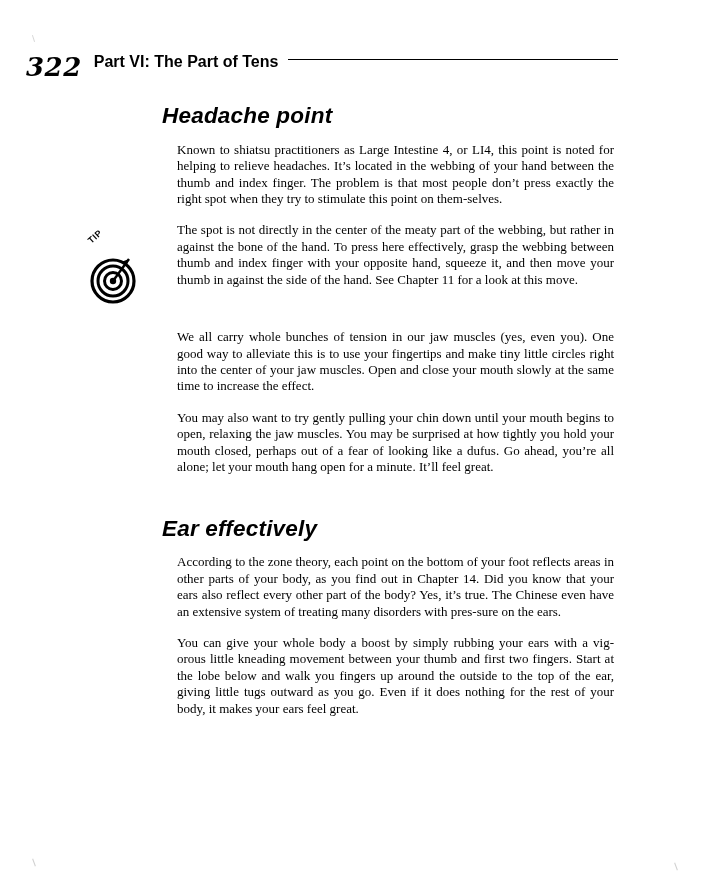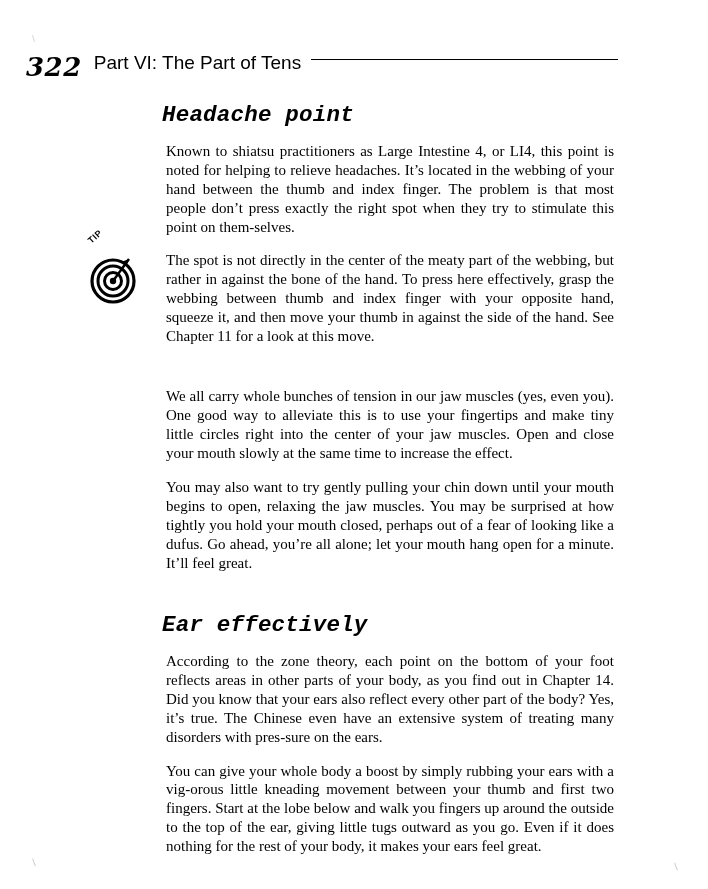--- a/index.html
+++ b/index.html
@@ -37,22 +37,22 @@
     font-weight: bold;
     font-size: 26px;
     line-height: 1;
     letter-spacing: 0.5px;
     margin-right: 12px;
     position: relative;
     top: 2px;
   }
   .runhead-title {
     font-family: "Liberation Sans", sans-serif;
-    font-weight: normal;
-    font-size: 19px;
+    font-weight: bold;
+    font-size: 16px;
     line-height: 1;
     position: relative;
     top: -3px;
     white-space: nowrap;
   }
   .runhead-rule {
     flex: 1 1 auto;
     height: 0;
     border-top: 1.6px solid #000;
     margin-left: 10px;
@@ -62,34 +62,34 @@
 
   
   .column {
     position: absolute;
     left: 162px;
     top: 104px;
     width: 452px;
   }
 
   h2.section-head {
-    font-family: Liberation Mono, monospace;
+    font-family: Liberation Sans, sans-serif;
     font-style: italic;
     font-weight: bold;
     font-size: 22.5px;
     letter-spacing: 0.2px;
     margin: 0 0 14px 0;
     line-height: 1.05;
   }
   .block-gap {
     height: 26px;
   }
   p.body {
-    margin: 0 0 15px 4px;
-    font-size: 15px;
+    margin: 0 0 15px 15px;
+    font-size: 13px;
     line-height: 1.265;
     text-align: justify;
     text-justify: inter-word;
     hyphens: manual;
   }
   p.body:last-child {
     margin-bottom: 0;
   }
 
   

